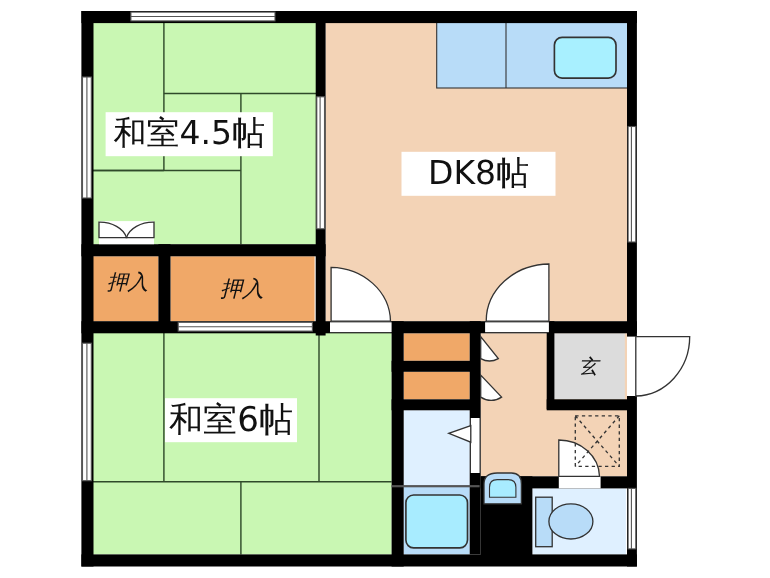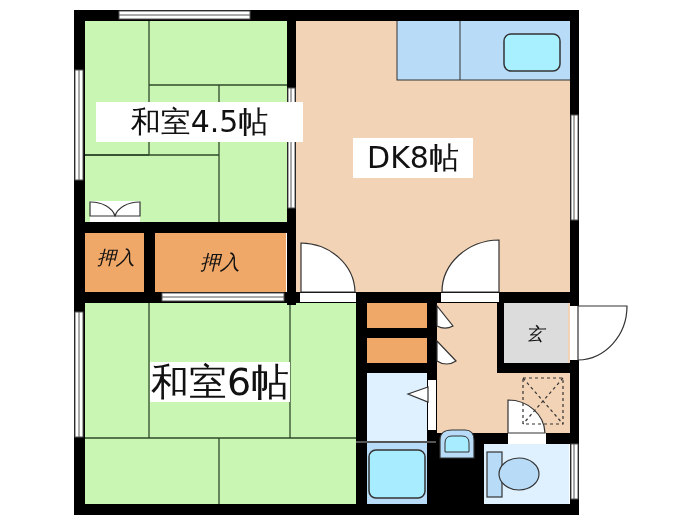--- a/index.html
+++ b/index.html
@@ -142,18 +142,18 @@
     <path d="M440 458 L440 440 Q440 430 452 430 L465 430 Q474 430 474 440 L474 458 Z" fill="#b8dcf8" stroke="#333" stroke-width="1.2"></path>
     <path d="M445 452 L445 443 Q445 436 452 436 L462 436 Q469 436 469 443 L469 452 Z" fill="#a8ecff" stroke="#333" stroke-width="1"></path>
   </g>
 
   <g>
     <rect x="487" y="452" width="15" height="45" fill="#b8dcf8" stroke="#333" stroke-width="1.2"></rect>
     <ellipse cx="519" cy="474" rx="20" ry="16" fill="#b8dcf8" stroke="#333" stroke-width="1.2"></ellipse>
   </g>
 </svg>
 
-<div class="lbl" style="left:96px;top:102px;width:207px;height:40px;font-size:30px;">和室4.5帖</div>
-<div class="lbl" style="left:353px;top:138px;width:120px;height:40px;font-size:30px;">DK8帖</div>
-<div class="lbl" style="left:150px;top:362px;width:140px;height:40px;font-size:38px;">和室6帖</div>
+<div class="lbl" style="left:96px;top:102px;width:152px;height:40px;font-size:30px;">和室4.5帖</div>
+<div class="lbl" style="left:365px;top:138px;width:140px;height:40px;font-size:30px;">DK8帖</div>
+<div class="lbl" style="left:150px;top:362px;width:120px;height:40px;font-size:31px;">和室6帖</div>
 <div class="lbl-plain" style="left:88px;top:244px;width:56px;height:26px;font-size:19px;">押入</div>
 <div class="lbl-plain" style="left:180px;top:248px;width:80px;height:28px;font-size:20px;">押入</div>
 <div class="lbl-plain" style="left:515px;top:322px;width:40px;height:24px;font-size:18px;">玄</div>
 
 </body></html>

